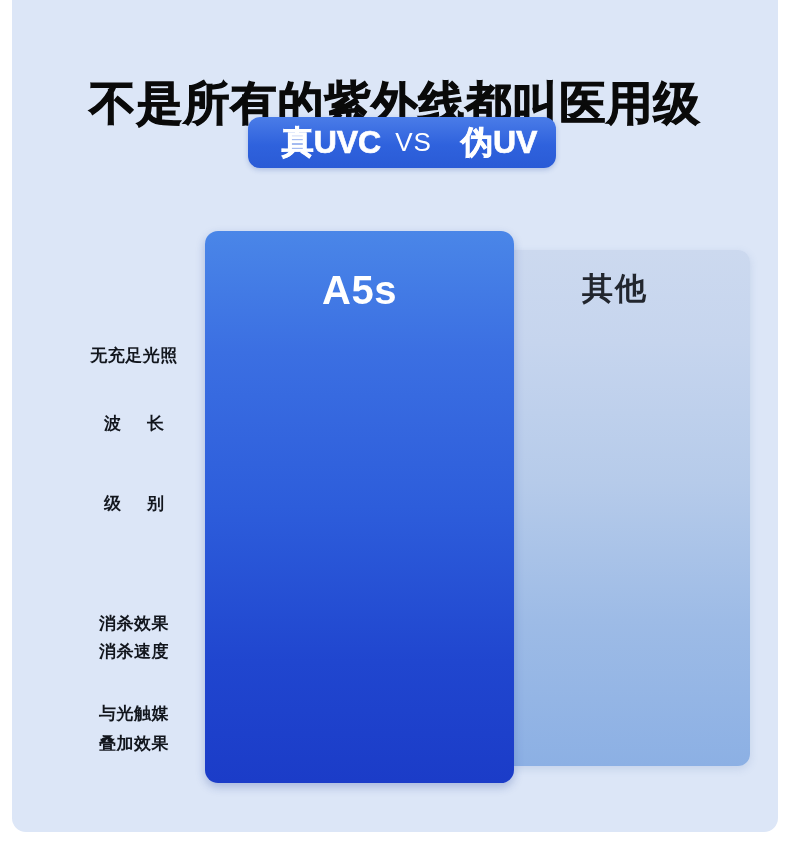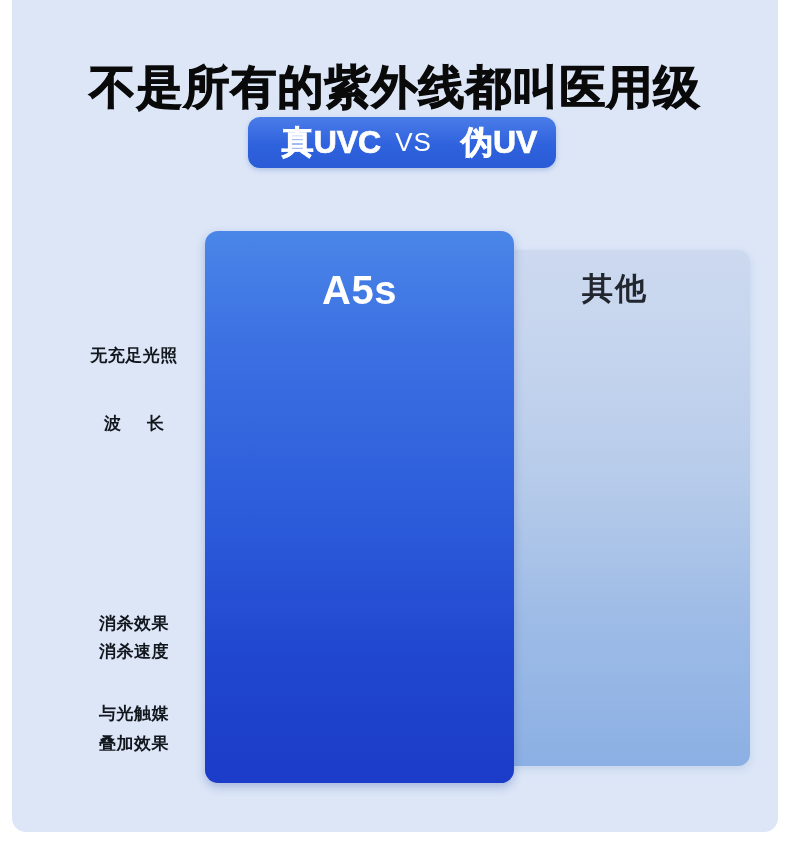--- a/index.html
+++ b/index.html
@@ -22,21 +22,21 @@
     height: 832px;
     background: #dce6f7;
     border-radius: 0 0 14px 14px;
     overflow: hidden;
   }
 
   
   .title {
     position: absolute;
     left: 0;
-    top: 28px;
+    top: 44px;
     width: 100%;
     text-align: center;
     font-size: 46px;
     line-height: 56px;
     font-weight: 900;
     letter-spacing: 1px;
     color: #0a0a0a;
     font-family: "DejaVu Sans", "Liberation Sans", sans-serif;
     -webkit-text-stroke: 1.1px #0a0a0a;
   }
@@ -190,20 +190,21 @@
     <div class="card-head-right">其他</div>
   </div>
 
   <div class="card-left">
     <div class="card-head-left">A5s</div>
   </div>
 
   <div class="labels">
     <div class="row-label" style="top:112px;">无充足光照</div>
     <div class="row-label spaced" style="top:180px;">波长</div>
+    <div class="row-label spaced" style="top:260px;">级别</div>
     <div class="row-label" style="top:334px;margin-top:46px;">消杀效果</div>
     <div class="row-label" style="top:408px;">消杀速度</div>
     <div class="row-label" style="top:468px; white-space:pre-line; line-height:30px;">与光触媒
 叠加效果</div>
   </div>
 
   <div class="item item-left" style="top:333px;">
     <span class="dot"></span>
     <span class="txt">全区域
 三维立体消杀</span>

